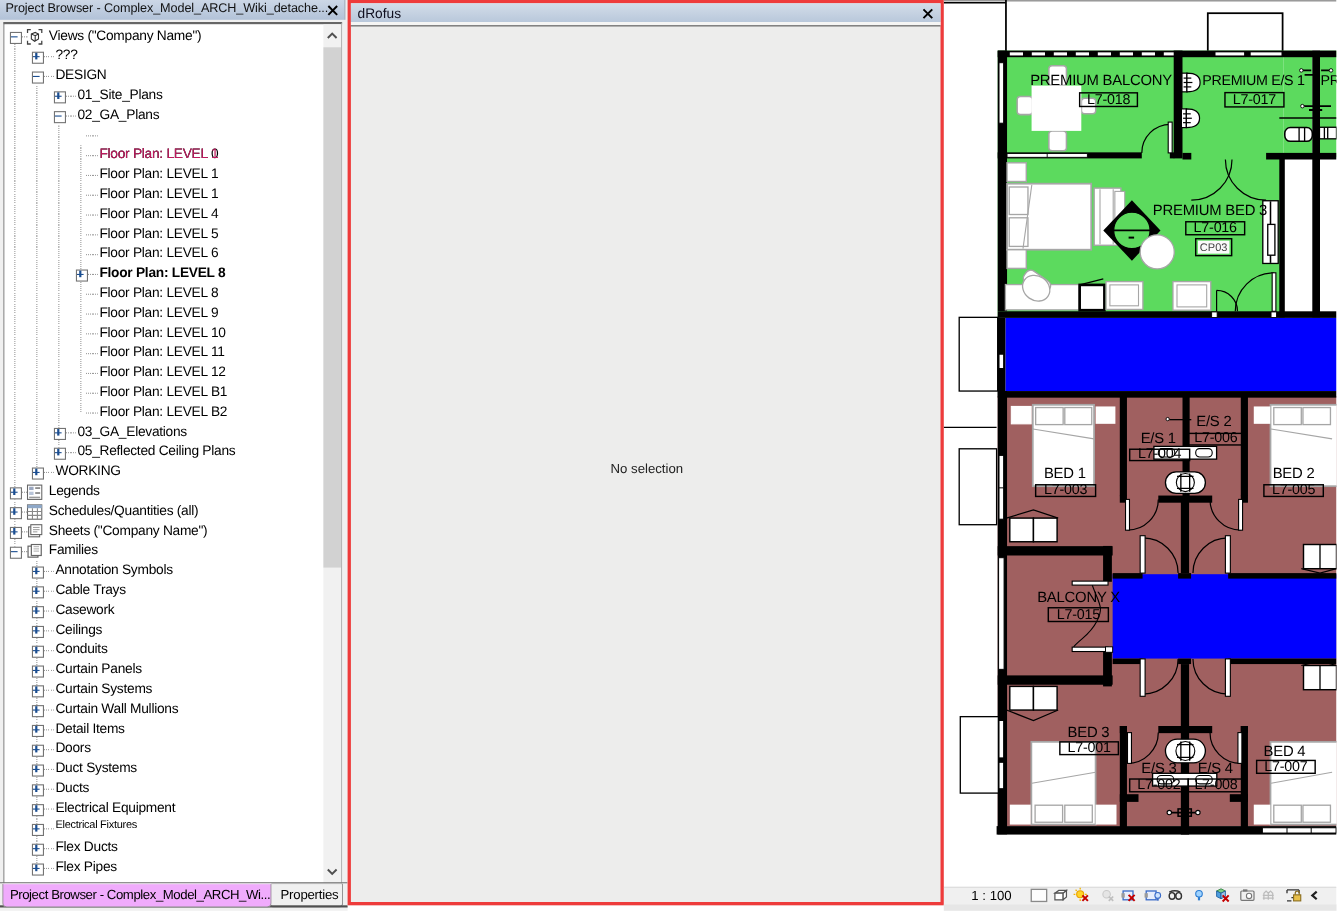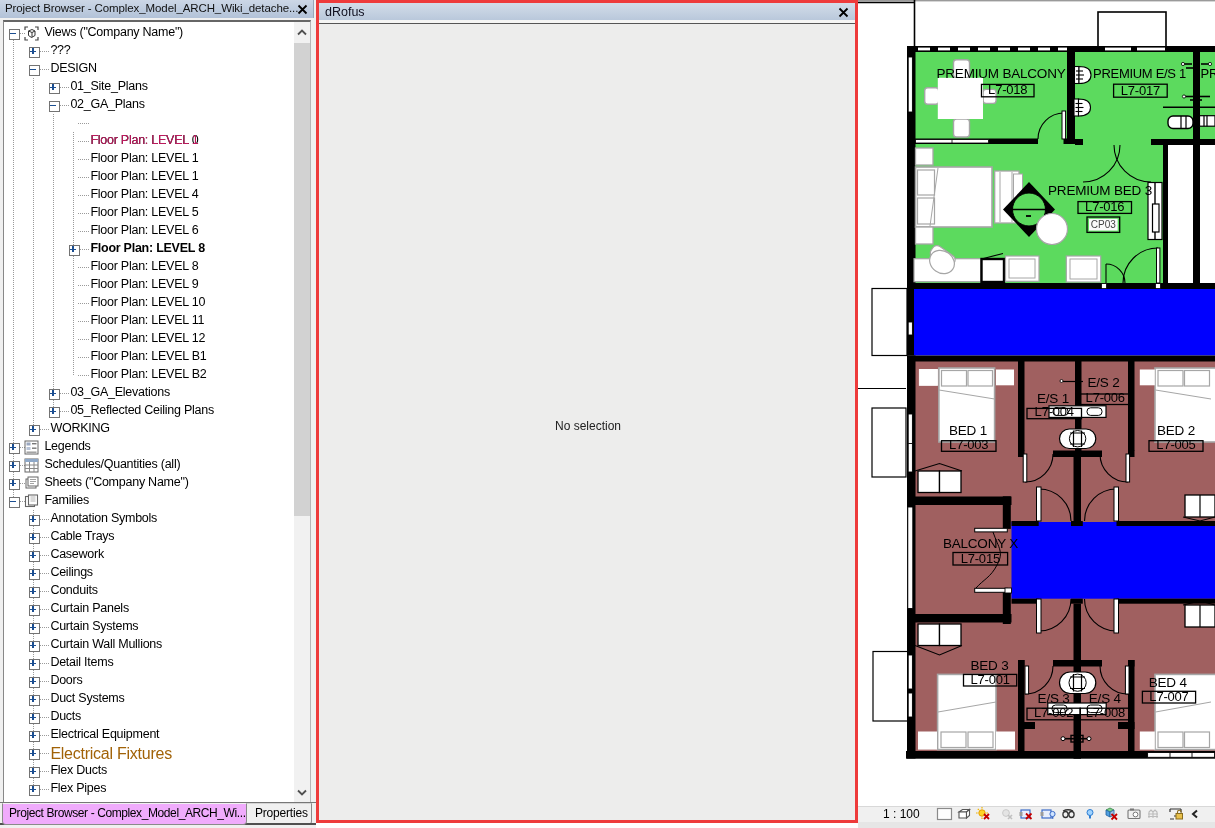--- a/index.html
+++ b/index.html
@@ -204,21 +204,21 @@
         <div style="position:absolute;left:50.4px;top:689px;font-size:12.5px;font-weight:normal;color:#000;white-space:nowrap;letter-spacing:-0.25px;">Ducts</div>
         <div style="position:absolute;left:38px;top:715px;width:11px;height:1px;background-image:repeating-linear-gradient(to right,#9a9a9a 0,#9a9a9a 1px,transparent 1px,transparent 2px);"></div>
         <div style="position:absolute;left:28.5px;top:710.5px;width:9px;height:9px;border:1px solid #737373;background:#fff;"></div>
         <div style="position:absolute;left:30.0px;top:714.5px;width:6px;height:1.5px;background:#1b4e91;"></div>
         <div style="position:absolute;left:32.2px;top:712.0px;width:1.5px;height:6px;background:#1b4e91;"></div>
         <div style="position:absolute;left:50.4px;top:707px;font-size:12.5px;font-weight:normal;color:#000;white-space:nowrap;letter-spacing:-0.25px;">Electrical Equipment</div>
         <div style="position:absolute;left:38px;top:733px;width:11px;height:1px;background-image:repeating-linear-gradient(to right,#9a9a9a 0,#9a9a9a 1px,transparent 1px,transparent 2px);"></div>
         <div style="position:absolute;left:28.5px;top:728.5px;width:9px;height:9px;border:1px solid #737373;background:#fff;"></div>
         <div style="position:absolute;left:30.0px;top:732.5px;width:6px;height:1.5px;background:#1b4e91;"></div>
         <div style="position:absolute;left:32.2px;top:730.0px;width:1.5px;height:6px;background:#1b4e91;"></div>
-        <div style="position:absolute;left:50.4px;top:725px;font-size:16px;font-weight:normal;color:#a16207;white-space:nowrap;letter-spacing:-0.25px;">Electrical Fixtures</div>
+        <div style="position:absolute;left:50.4px;top:725px;font-size:10px;font-weight:normal;color:#000000;white-space:nowrap;letter-spacing:-0.25px;">Electrical Fixtures</div>
         <div style="position:absolute;left:38px;top:751px;width:11px;height:1px;background-image:repeating-linear-gradient(to right,#9a9a9a 0,#9a9a9a 1px,transparent 1px,transparent 2px);"></div>
         <div style="position:absolute;left:28.5px;top:746.5px;width:9px;height:9px;border:1px solid #737373;background:#fff;"></div>
         <div style="position:absolute;left:30.0px;top:750.5px;width:6px;height:1.5px;background:#1b4e91;"></div>
         <div style="position:absolute;left:32.2px;top:748.0px;width:1.5px;height:6px;background:#1b4e91;"></div>
         <div style="position:absolute;left:50.4px;top:743px;font-size:12.5px;font-weight:normal;color:#000;white-space:nowrap;letter-spacing:-0.25px;">Flex Ducts</div>
         <div style="position:absolute;left:38px;top:769px;width:11px;height:1px;background-image:repeating-linear-gradient(to right,#9a9a9a 0,#9a9a9a 1px,transparent 1px,transparent 2px);"></div>
         <div style="position:absolute;left:28.5px;top:764.5px;width:9px;height:9px;border:1px solid #737373;background:#fff;"></div>
         <div style="position:absolute;left:30.0px;top:768.5px;width:6px;height:1.5px;background:#1b4e91;"></div>
         <div style="position:absolute;left:32.2px;top:766.0px;width:1.5px;height:6px;background:#1b4e91;"></div>
         <div style="position:absolute;left:50.4px;top:761px;font-size:12.5px;font-weight:normal;color:#000;white-space:nowrap;letter-spacing:-0.25px;">Flex Pipes</div>

